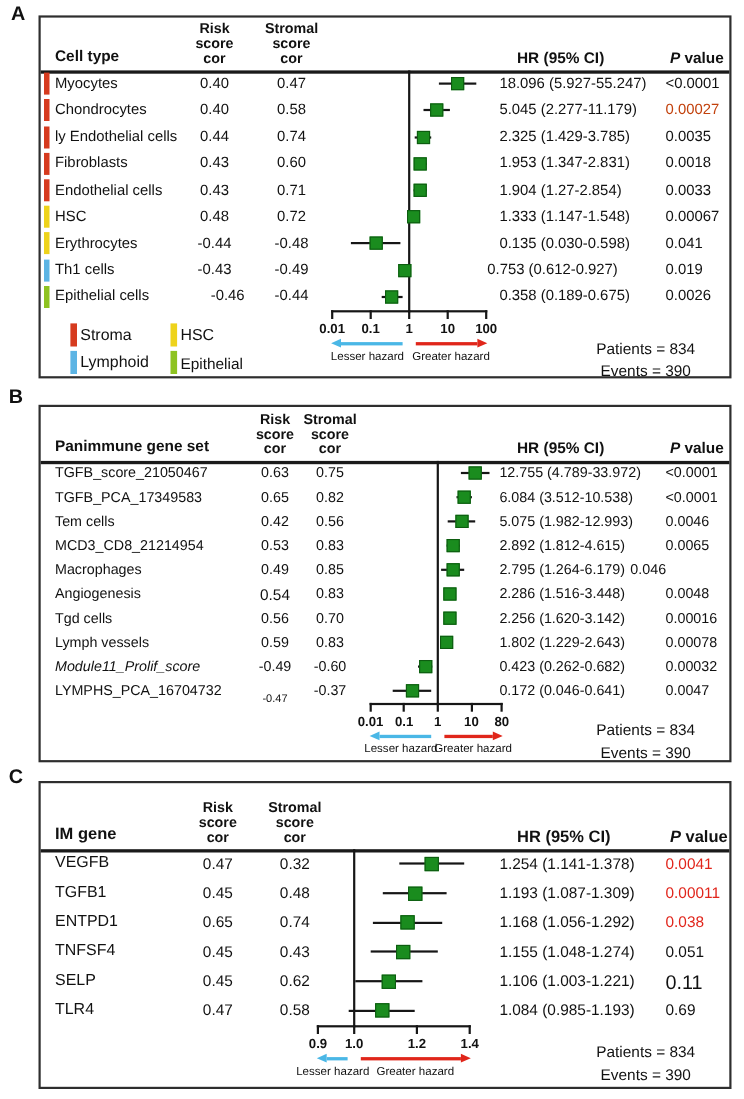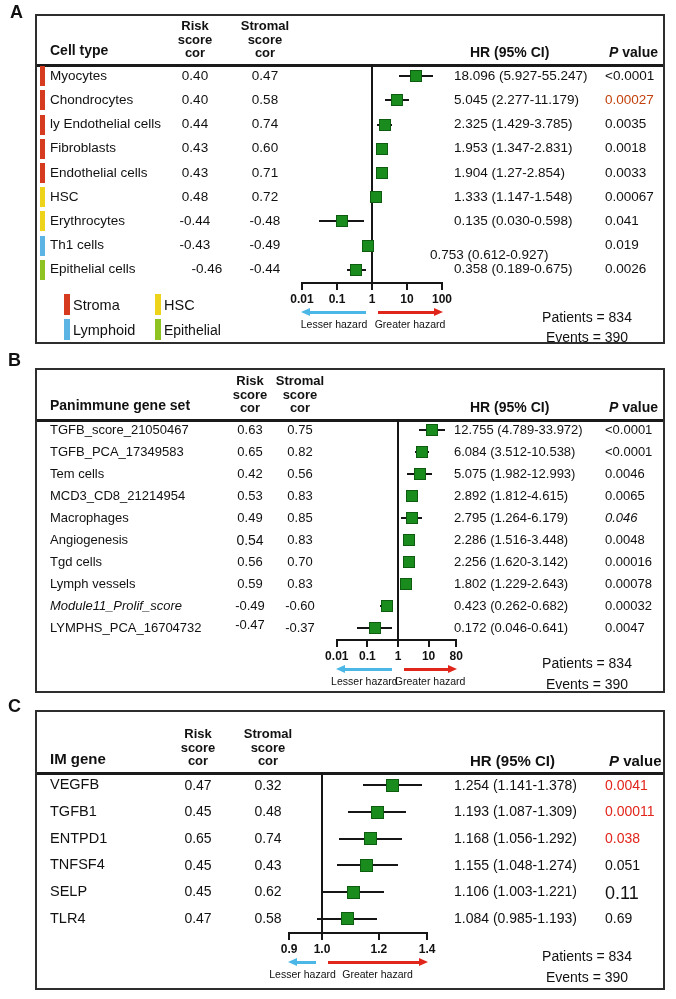--- a/index.html
+++ b/index.html
@@ -84,21 +84,21 @@
       <div style="left: 281.699px; top: 204.3px; width: 45.4853px; height: 2px; background: rgb(22, 22, 22);"></div>
       <div style="left: 298.562px; top: 199.3px; width: 10px; height: 10px; background: rgb(26, 140, 30); border: 1px solid rgb(13, 92, 16);"></div>
       <div style="left: 417px; top: 196.93px; font-size: 13.5px;">0.135 (0.030-0.598)</div>
       <div style="left: 568px; top: 196.93px; font-size: 13.5px; color: rgb(17, 17, 17);">0.041</div>
       <div style="left: 3px; top: 219.5px; width: 5px; height: 20px; background: rgb(92, 180, 228);"></div>
       <div style="left: 13px; top: 221.13px; font-size: 13.5px;">Th1 cells</div>
       <div style="left: 158px; top: 221.13px; transform: translateX(-50%); font-size: 13.5px;">-0.43</div>
       <div style="left: 228px; top: 221.13px; transform: translateX(-50%); font-size: 13.5px;">-0.49</div>
       <div style="left: 327.536px; top: 228.5px; width: 6.31149px; height: 2px; background: rgb(22, 22, 22);"></div>
       <div style="left: 324.688px; top: 223.5px; width: 10px; height: 10px; background: rgb(26, 140, 30); border: 1px solid rgb(13, 92, 16);"></div>
-      <div style="left: 393px; top: 221.13px; font-size: 13.5px; margin-top: 10px;">0.753 (0.612-0.927)</div>
+      <div style="left: 406px; top: 221.13px; font-size: 13.5px;">0.753 (0.612-0.927)</div>
       <div style="left: 568px; top: 221.13px; font-size: 13.5px; color: rgb(17, 17, 17);">0.019</div>
       <div style="left: 3px; top: 243.7px; width: 5px; height: 20px; background: rgb(142, 195, 33);"></div>
       <div style="left: 13px; top: 245.33px; font-size: 13.5px;">Epithelial cells</div>
       <div style="left: 158px; top: 245.33px; transform: translateX(-50%); font-size: 13.5px; margin-left: 12px;">-0.46</div>
       <div style="left: 228px; top: 245.33px; transform: translateX(-50%); font-size: 13.5px;">-0.44</div>
       <div style="left: 309.676px; top: 252.7px; width: 19.3495px; height: 2px; background: rgb(22, 22, 22);"></div>
       <div style="left: 313.386px; top: 247.7px; width: 10px; height: 10px; background: rgb(26, 140, 30); border: 1px solid rgb(13, 92, 16);"></div>
       <div style="left: 417px; top: 245.33px; font-size: 13.5px;">0.358 (0.189-0.675)</div>
       <div style="left: 568px; top: 245.33px; font-size: 13.5px; color: rgb(17, 17, 17);">0.0026</div>
       <div style="left: 264px; top: 266px; width: 142px; height: 2px; background: rgb(22, 22, 22);"></div>
@@ -168,21 +168,21 @@
       <div style="left: 368.9px; top: 125px; width: 12.424px; height: 2px; background: rgb(22, 22, 22);"></div>
       <div style="left: 369.113px; top: 120px; width: 10px; height: 10px; background: rgb(26, 140, 30); border: 1px solid rgb(13, 92, 16);"></div>
       <div style="left: 417px; top: 117.94px; font-size: 13px;">2.892 (1.812-4.615)</div>
       <div style="left: 568px; top: 117.94px; font-size: 13px; color: rgb(17, 17, 17);">0.0065</div>
       <div style="left: 13px; top: 139.94px; font-size: 13px;">Macrophages</div>
       <div style="left: 213px; top: 139.94px; transform: translateX(-50%); font-size: 13px;">0.49</div>
       <div style="left: 263px; top: 139.94px; transform: translateX(-50%); font-size: 13px;">0.85</div>
       <div style="left: 364.113px; top: 147px; width: 21.0886px; height: 2px; background: rgb(22, 22, 22);"></div>
       <div style="left: 368.659px; top: 142px; width: 10px; height: 10px; background: rgb(26, 140, 30); border: 1px solid rgb(13, 92, 16);"></div>
       <div style="left: 417px; top: 139.94px; font-size: 13px;">2.795 (1.264-6.179)</div>
-      <div style="left: 568px; top: 139.94px; font-size: 13px; color: rgb(17, 17, 17); font-style: italic;">0.046</div>
+      <div style="left: 536px; top: 139.94px; font-size: 13px; color: rgb(17, 17, 17);">0.046</div>
       <div style="left: 13px; top: 161.94px; font-size: 13px;">Angiogenesis</div>
       <div style="left: 213px; top: 161.94px; transform: translateX(-50%); font-size: 14px;">0.54</div>
       <div style="left: 263px; top: 161.94px; transform: translateX(-50%); font-size: 13px;">0.83</div>
       <div style="left: 366.529px; top: 169px; width: 10.9202px; height: 2px; background: rgb(22, 22, 22);"></div>
       <div style="left: 365.988px; top: 164px; width: 10px; height: 10px; background: rgb(26, 140, 30); border: 1px solid rgb(13, 92, 16);"></div>
       <div style="left: 417px; top: 161.94px; font-size: 13px;">2.286 (1.516-3.448)</div>
       <div style="left: 568px; top: 161.94px; font-size: 13px; color: rgb(17, 17, 17);">0.0048</div>
       <div style="left: 13px; top: 183.94px; font-size: 13px;">Tgd cells</div>
       <div style="left: 213px; top: 183.94px; transform: translateX(-50%); font-size: 13px;">0.56</div>
       <div style="left: 263px; top: 183.94px; transform: translateX(-50%); font-size: 13px;">0.70</div>
@@ -198,21 +198,21 @@
       <div style="left: 417px; top: 205.94px; font-size: 13px;">1.802 (1.229-2.643)</div>
       <div style="left: 568px; top: 205.94px; font-size: 13px; color: rgb(17, 17, 17);">0.00078</div>
       <div style="left: 13px; top: 227.94px; font-size: 13px; font-style: italic;">Module11_Prolif_score</div>
       <div style="left: 213px; top: 227.94px; transform: translateX(-50%); font-size: 13px;">-0.49</div>
       <div style="left: 263px; top: 227.94px; transform: translateX(-50%); font-size: 13px;">-0.60</div>
       <div style="left: 343.2px; top: 235px; width: 12.7138px; height: 2px; background: rgb(22, 22, 22);"></div>
       <div style="left: 343.566px; top: 230px; width: 10px; height: 10px; background: rgb(26, 140, 30); border: 1px solid rgb(13, 92, 16);"></div>
       <div style="left: 417px; top: 227.94px; font-size: 13px;">0.423 (0.262-0.682)</div>
       <div style="left: 568px; top: 227.94px; font-size: 13px; color: rgb(17, 17, 17);">0.00032</div>
       <div style="left: 13px; top: 249.94px; font-size: 13px;">LYMPHS_PCA_16704732</div>
-      <div style="left: 213px; top: 247px; transform: translateX(-50%); font-size: 13px;">-0.47</div>
+      <div style="left: 213px; top: 260px; transform: translateX(-50%); font-size: 10px;">-0.47</div>
       <div style="left: 263px; top: 249.94px; transform: translateX(-50%); font-size: 13px;">-0.37</div>
       <div style="left: 320.08px; top: 257px; width: 35.0095px; height: 2px; background: rgb(22, 22, 22);"></div>
       <div style="left: 331.607px; top: 252px; width: 10px; height: 10px; background: rgb(26, 140, 30); border: 1px solid rgb(13, 92, 16);"></div>
       <div style="left: 417px; top: 249.94px; font-size: 13px;">0.172 (0.046-0.641)</div>
       <div style="left: 568px; top: 249.94px; font-size: 13px; color: rgb(17, 17, 17);">0.0047</div>
       <div style="left: 298.8px; top: 269px; width: 121.435px; height: 2px; background: rgb(22, 22, 22);"></div>
       <div style="left: 298.8px; top: 269px; width: 2px; height: 8px; background: rgb(22, 22, 22);"></div>
       <div style="left: 299.8px; top: 279px; transform: translateX(-50%); font-weight: bold; font-size: 12px;">0.01</div>
       <div style="left: 329.4px; top: 269px; width: 2px; height: 8px; background: rgb(22, 22, 22);"></div>
       <div style="left: 330.4px; top: 279px; transform: translateX(-50%); font-weight: bold; font-size: 12px;">0.1</div>

